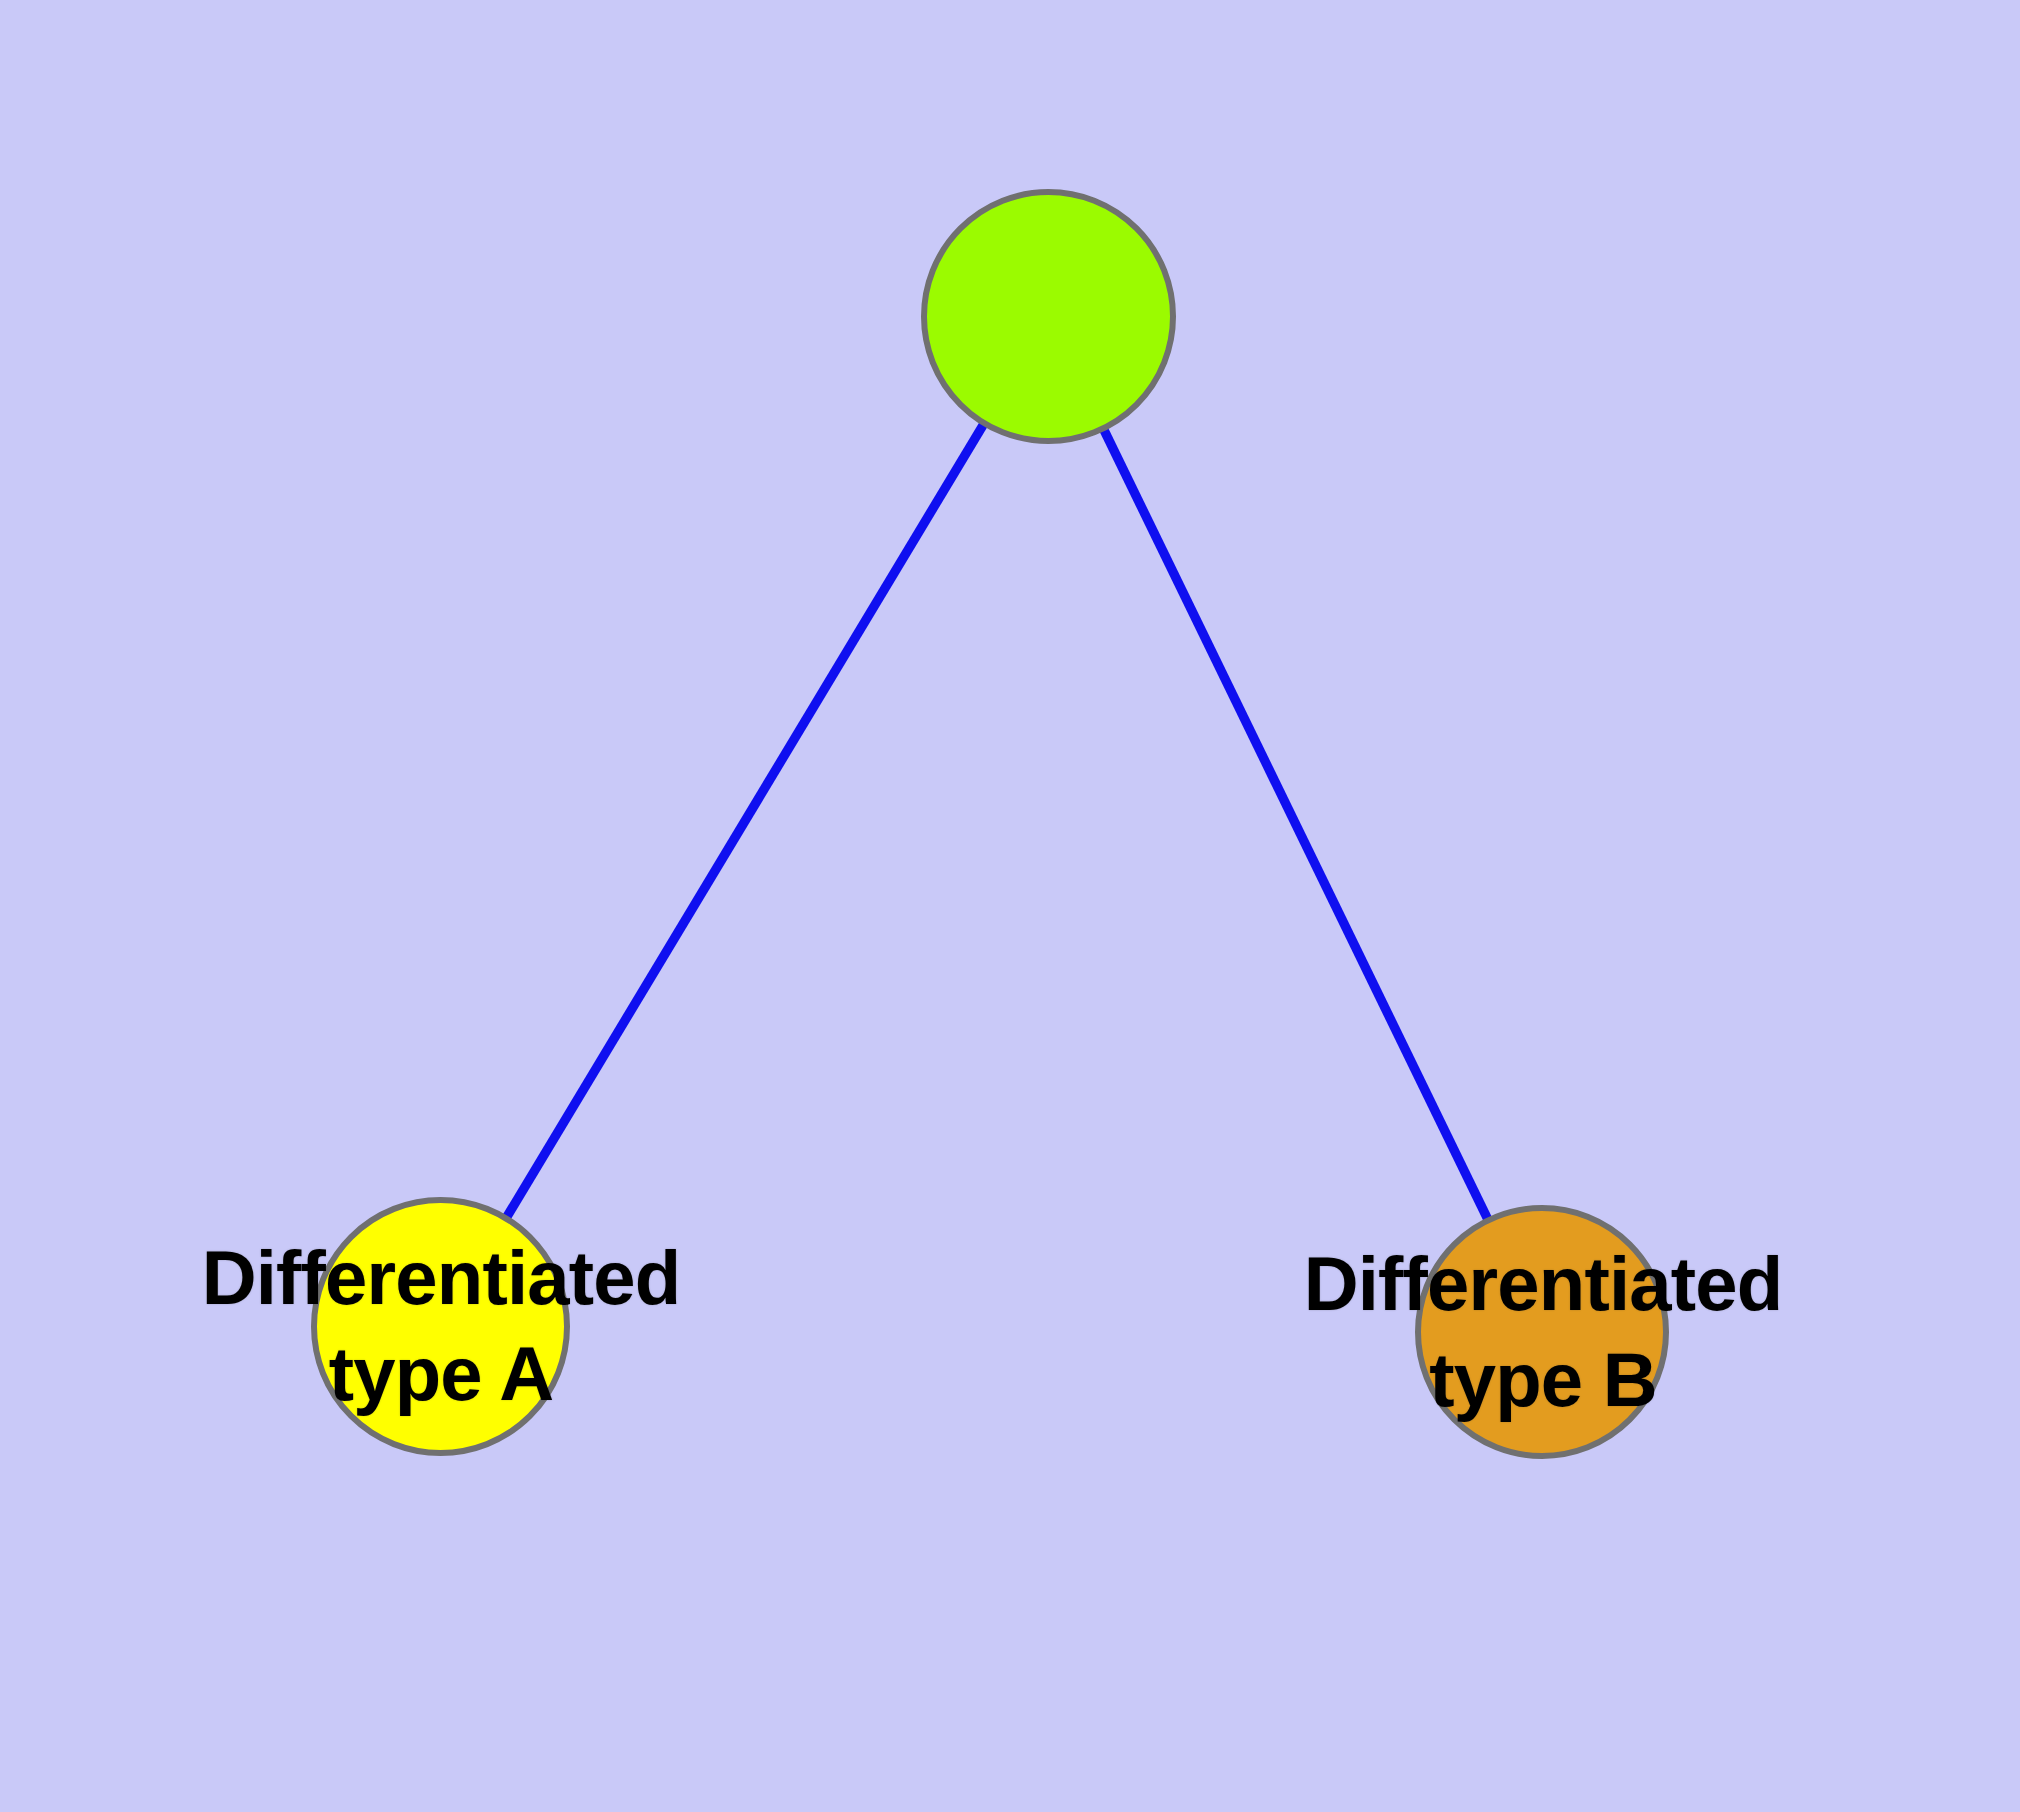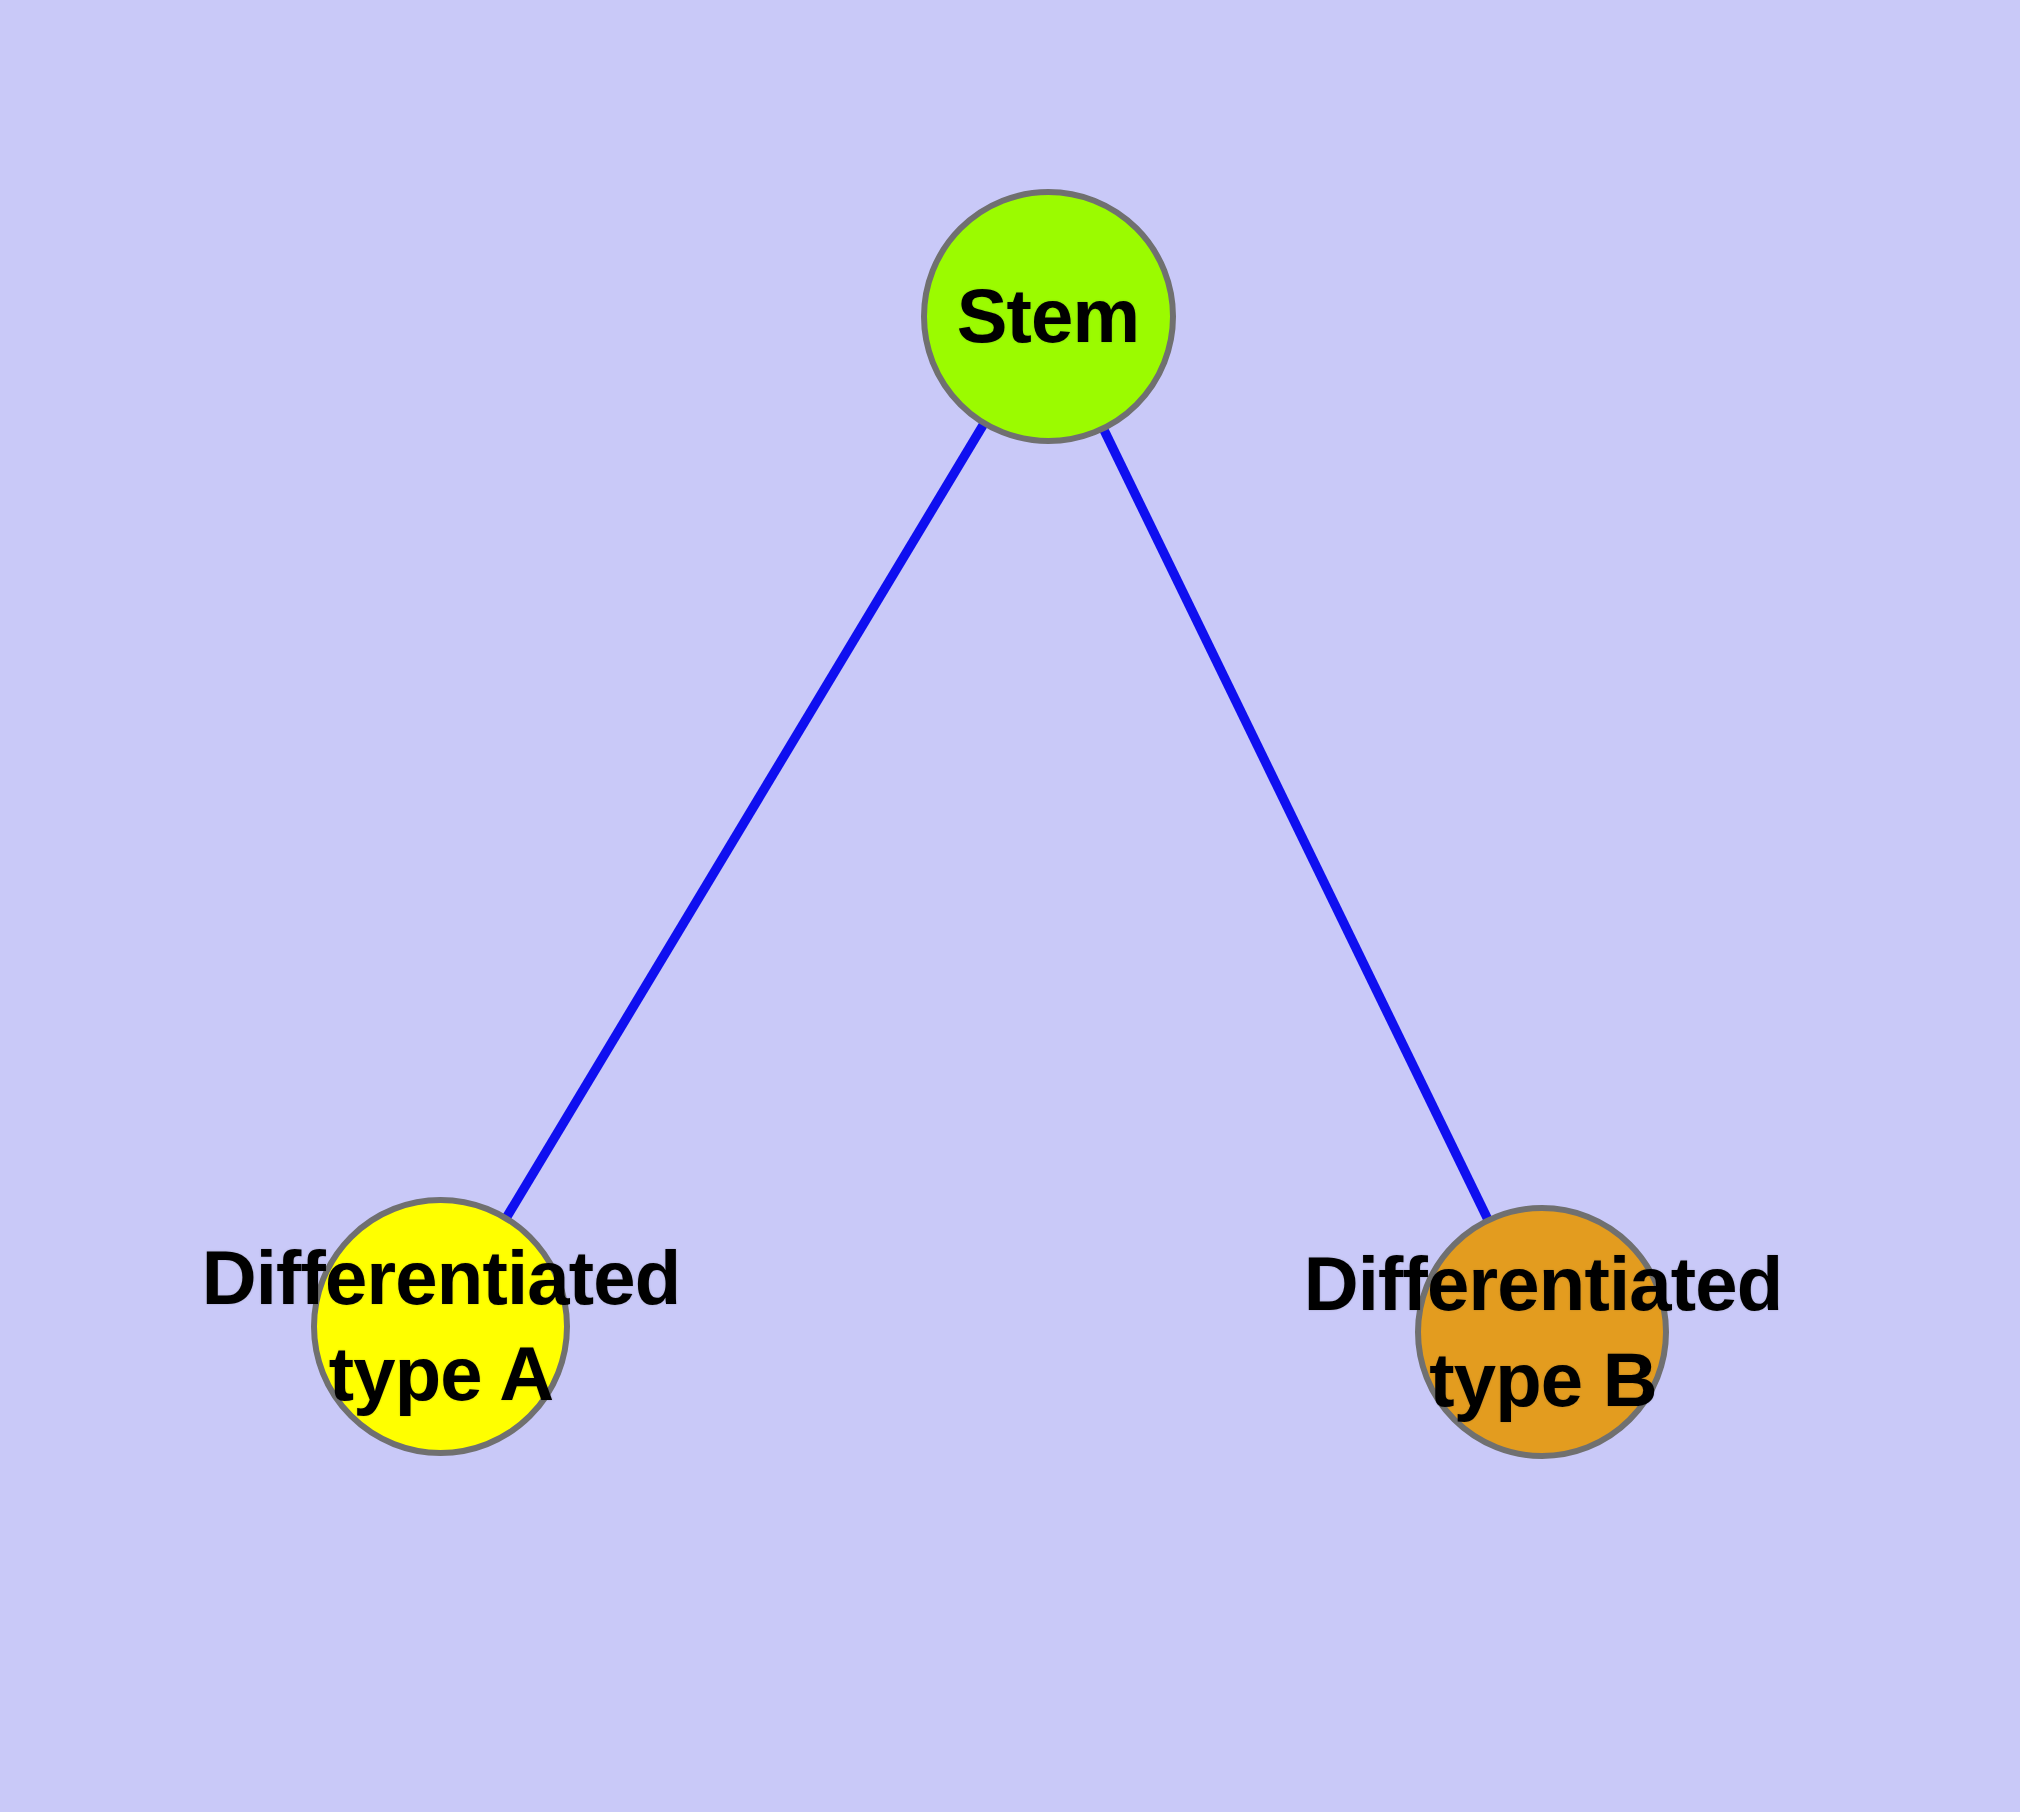--- a/index.html
+++ b/index.html
@@ -53,20 +53,19 @@
 
   <svg class="edge-layer" viewBox="0 0 2384 2138" xmlns="http://www.w3.org/2000/svg">
       <line x1="1237" y1="373" x2="520" y2="1565" stroke="#0F0FF0" stroke-width="11"></line>
       <line x1="1237" y1="373" x2="1820" y2="1572" stroke="#0F0FF0" stroke-width="11"></line>
     </svg>
 
   <div class="node-circle" style="left: 921px; top: 189px; width: 255px; height: 255px; background: rgb(155, 251, 0); border-color: rgb(112, 112, 112); border-width: 6.8px;"></div>
   <div class="node-circle" style="left: 311px; top: 1197px; width: 259px; height: 259px; background: rgb(255, 255, 0); border-color: rgb(112, 112, 112); border-width: 6.8px;"></div>
   <div class="node-circle" style="left: 1415px; top: 1205px; width: 254px; height: 254px; background: rgb(227, 156, 31); border-color: rgb(112, 112, 112); border-width: 6.8px;"></div>
 
-  <div class="node-label" style="left: 709px; top: 316px; color: rgb(0, 0, 0);">Stem</div>
   <div class="node-label" style="left: 102px; top: 1326px; color: rgb(0, 0, 0);">Differentiated
 type A</div>
   <div class="node-label" style="left: 1204px; top: 1332px; color: rgb(0, 0, 0);">Differentiated
 type B</div>
 
 </div>
 
 
 </body></html>

